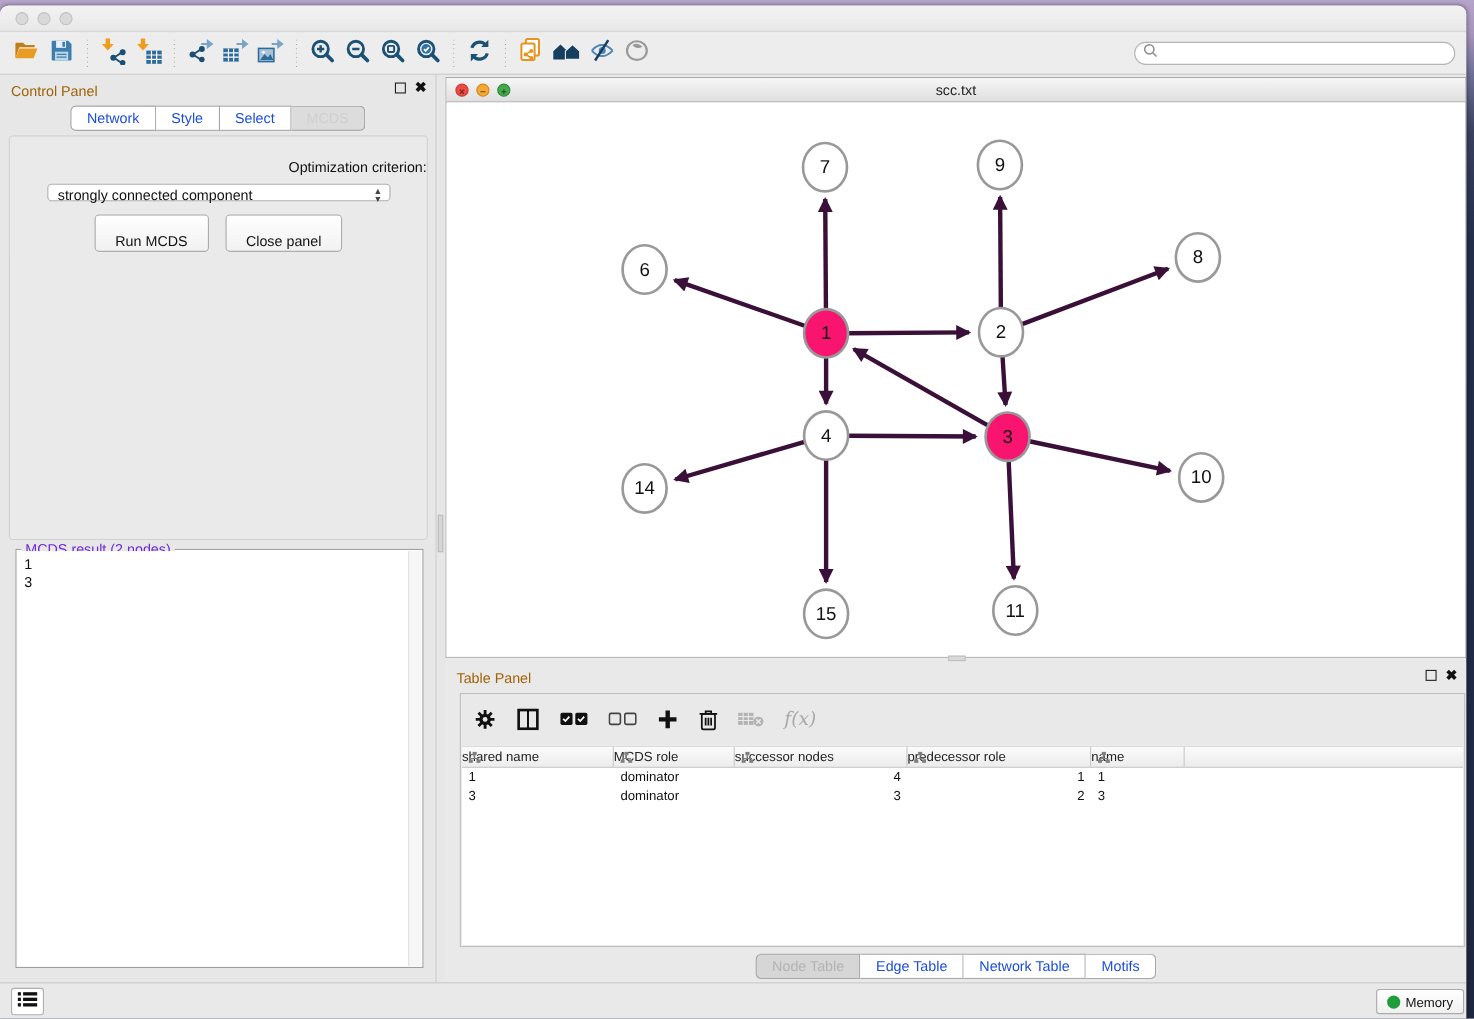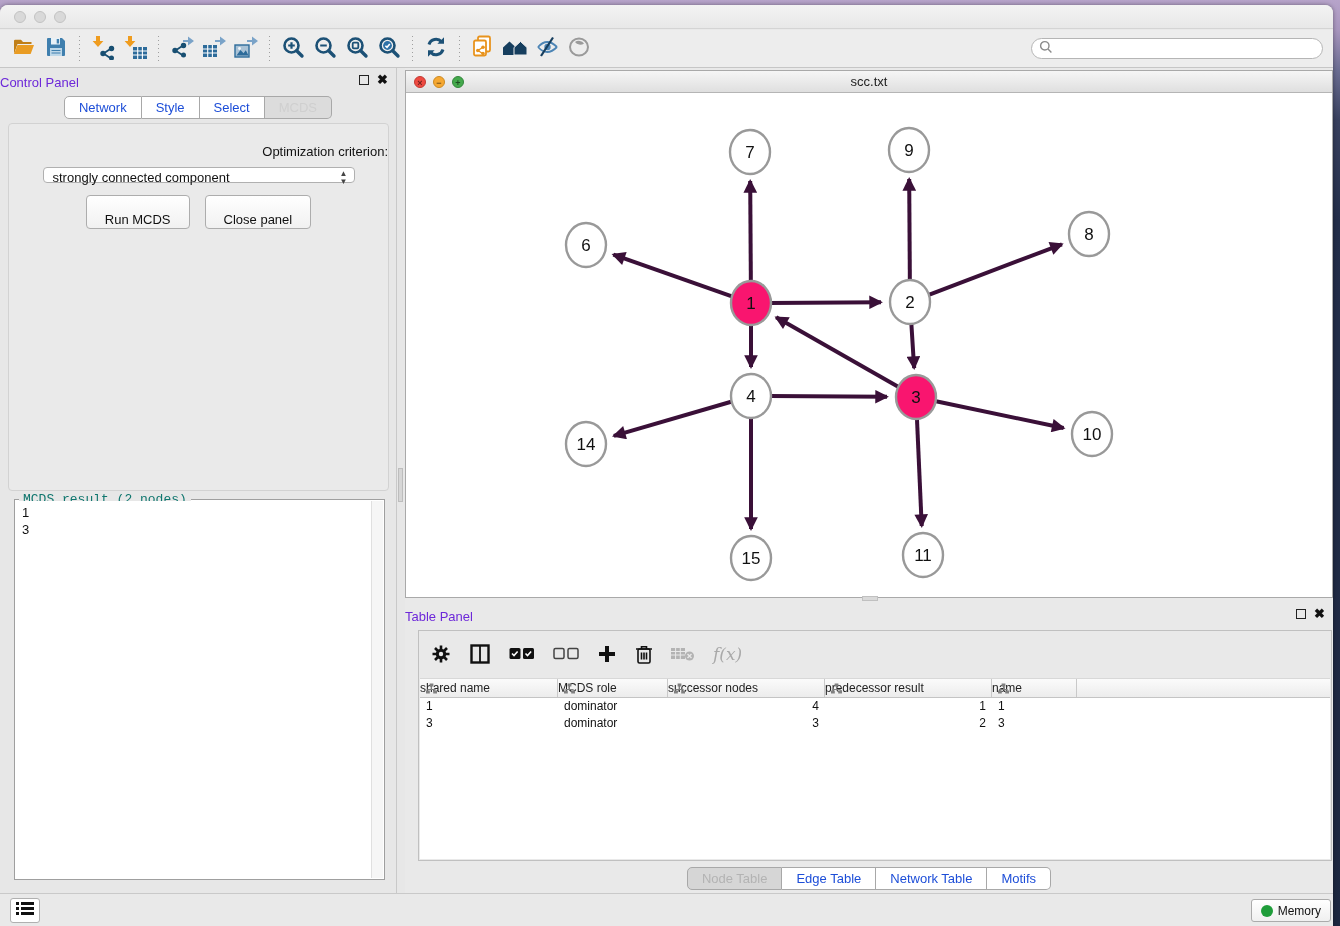--- a/index.html
+++ b/index.html
@@ -30,21 +30,21 @@
   .searchbox { position:absolute; right:10px; top:8px; width:292px; height:21px;
     background:#fff; border:1px solid #b5b5b5; border-radius:11px;
     display:flex; align-items:center; padding-left:7px; }
   .searchbox input { border:none; outline:none; flex:1; font-size:12px;
     background:transparent; font-family:"Liberation Sans",sans-serif; }
 
   
   .control-panel { position:absolute; left:0; top:63px; width:397px; bottom:33px;
     background:#e7e7e7; border-right:1px solid #c9c9c9; }
   .panel-header { position:relative; height:28px; }
-  .panel-header .ph-title { position:absolute; left:0; top:7px; font-size:13px; color:#6d28d9; }
+  .panel-header .ph-title { position:absolute; left:10px; top:7px; font-size:13px; color:#a16207; }
   .ph-icons { position:absolute; right:8px; top:7px; display:flex; gap:8px; align-items:center; }
   .float-icon { width:10px; height:10px; border:1.6px solid #222; display:inline-block; }
   .close-icon { font-size:13px; font-weight:bold; color:#111; line-height:10px; }
 
   .tabgroup { display:flex; justify-content:center; }
   .tab { font-size:13px; padding:3px 14px; background:#fff; color:#1d4ed8;
     border:1px solid #a8a8a8; border-left:none; }
   .tab:first-child { border-left:1px solid #a8a8a8; border-radius:5px 0 0 5px; }
   .tab:last-child { border-radius:0 5px 5px 0; }
   .tab.selected { background:#dcdcdc; color:#cfcfcf; }
@@ -58,21 +58,21 @@
   .stepper { position:absolute; right:6px; top:2px; font-size:8px; color:#444;
     line-height:8px; text-align:center; }
   .btn-row { display:flex; justify-content:center; gap:15px; margin-top:12px; }
   .cp-btn { height:22px; padding:16px 18px; background:linear-gradient(#fff,#f1f1f1);
     border:1px solid #adadad; border-radius:4px; font-size:13px; color:#111;
     font-family:"Liberation Sans",sans-serif;text-align:right; }
 
   .mcds-result { position:absolute; left:14px; right:11px; top:431px; bottom:13px;
     border:1px solid #9f9f9f; background:#fff; }
   .mcds-legend { position:absolute; top:-8px; left:4px; background:#e7e7e7;
-    font-size:13px; padding:0 4px; color:#0f766e;font-family:Liberation Mono, monospace; }
+    font-size:13px; padding:0 4px; color:#6d28d9; }
   .mcds-text { position:absolute; inset:1px 13px 1px 1px; background:#fff;
     font-size:13px; line-height:17px; padding:3px 6px; white-space:pre; color:#111; }
   .mcds-scroll { position:absolute; top:1px; bottom:1px; right:1px; width:12px;
     background:#f6f6f6; border-left:1px solid #e0e0e0; }
 
   
   .vsplit { position:absolute; left:397px; top:63px; width:8px; bottom:33px; background:#e7e7e7; }
   .vsplit .handle { position:absolute; top:400px; left:1px; width:5px; height:34px;
     background:#d6d6d6; border:1px solid #bdbdbd; }
 
@@ -505,21 +505,21 @@
               <svg class="hier" width="11" height="11" viewBox="0 0 11 11">
                 <g fill="#808080">
                   <rect x="3.6" y="0.5" width="3.8" height="3"></rect>
                   <rect x="0" y="7.5" width="3.8" height="3"></rect>
                   <rect x="7.2" y="7.5" width="3.8" height="3"></rect>
                   <path d="M5 3.5h1v2.2H6v-2.2z"></path>
                   <path d="M1.4 7.5V6h8.2v1.5h-1V7H2.4v.5z"></path>
                   <rect x="5" y="3.3" width="1" height="2.6"></rect>
                 </g>
               </svg>
-              <span>predecessor result</span>
+              <span>predecessor role</span>
             </div>
             <div class="th-cell" style="width: 85px;">
               <svg class="hier" width="11" height="11" viewBox="0 0 11 11">
                 <g fill="#808080">
                   <rect x="3.6" y="0.5" width="3.8" height="3"></rect>
                   <rect x="0" y="7.5" width="3.8" height="3"></rect>
                   <rect x="7.2" y="7.5" width="3.8" height="3"></rect>
                   <path d="M5 3.5h1v2.2H6v-2.2z"></path>
                   <path d="M1.4 7.5V6h8.2v1.5h-1V7H2.4v.5z"></path>
                   <rect x="5" y="3.3" width="1" height="2.6"></rect>

